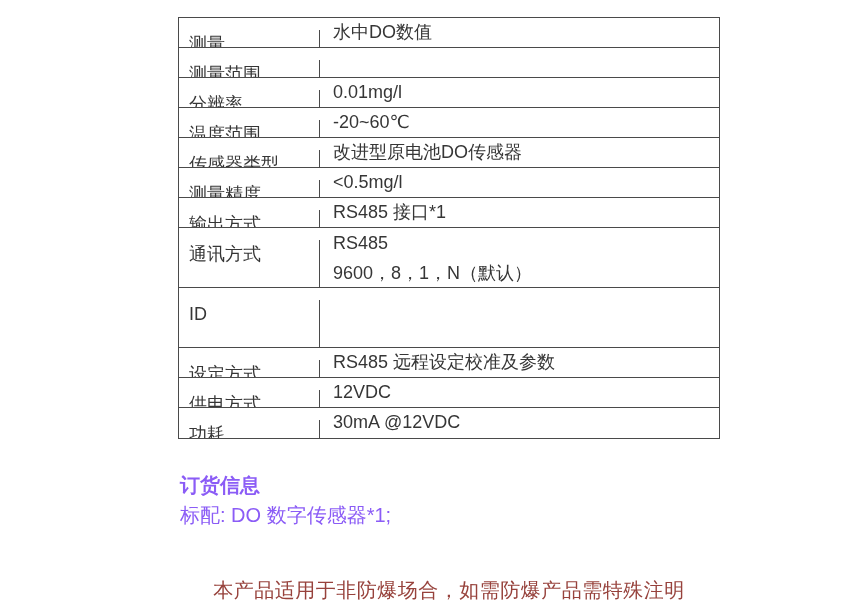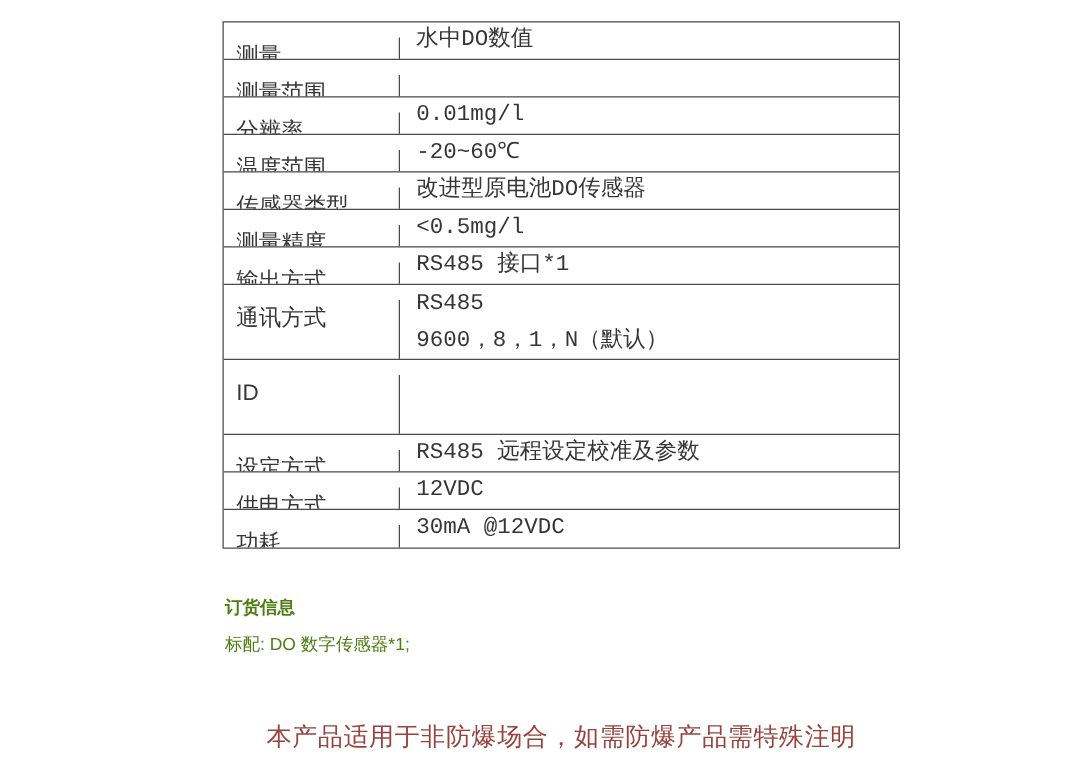--- a/index.html
+++ b/index.html
@@ -42,32 +42,31 @@
     overflow: hidden;
     margin-top: 12px;
   }
   .spec-value {
     flex: 1;
     padding-left: 13px;
     font-size: 18px;
     line-height: 29px;
     white-space: nowrap;
     overflow: hidden;
-    font-family: Liberation Mono, monospace;
   }
   .spec-row.h2 .spec-value .vline { height: 30px; line-height: 30px; }
   
   .ordering {
     position: absolute;
     left: 180px;
     top: 470px;
     width: 560px;
-    font-size: 14px;
+    font-size: 20px;
     line-height: 30px;
-    color: #4d7c0f;
+    color: #8b5cf6;
   }
   .ordering .heading { font-weight: bold; }
   
   .notice {
     position: absolute;
     left: 178px;
     top: 577px;
     width: 542px;
     text-align: center;
     font-family: Liberation Serif, serif;

